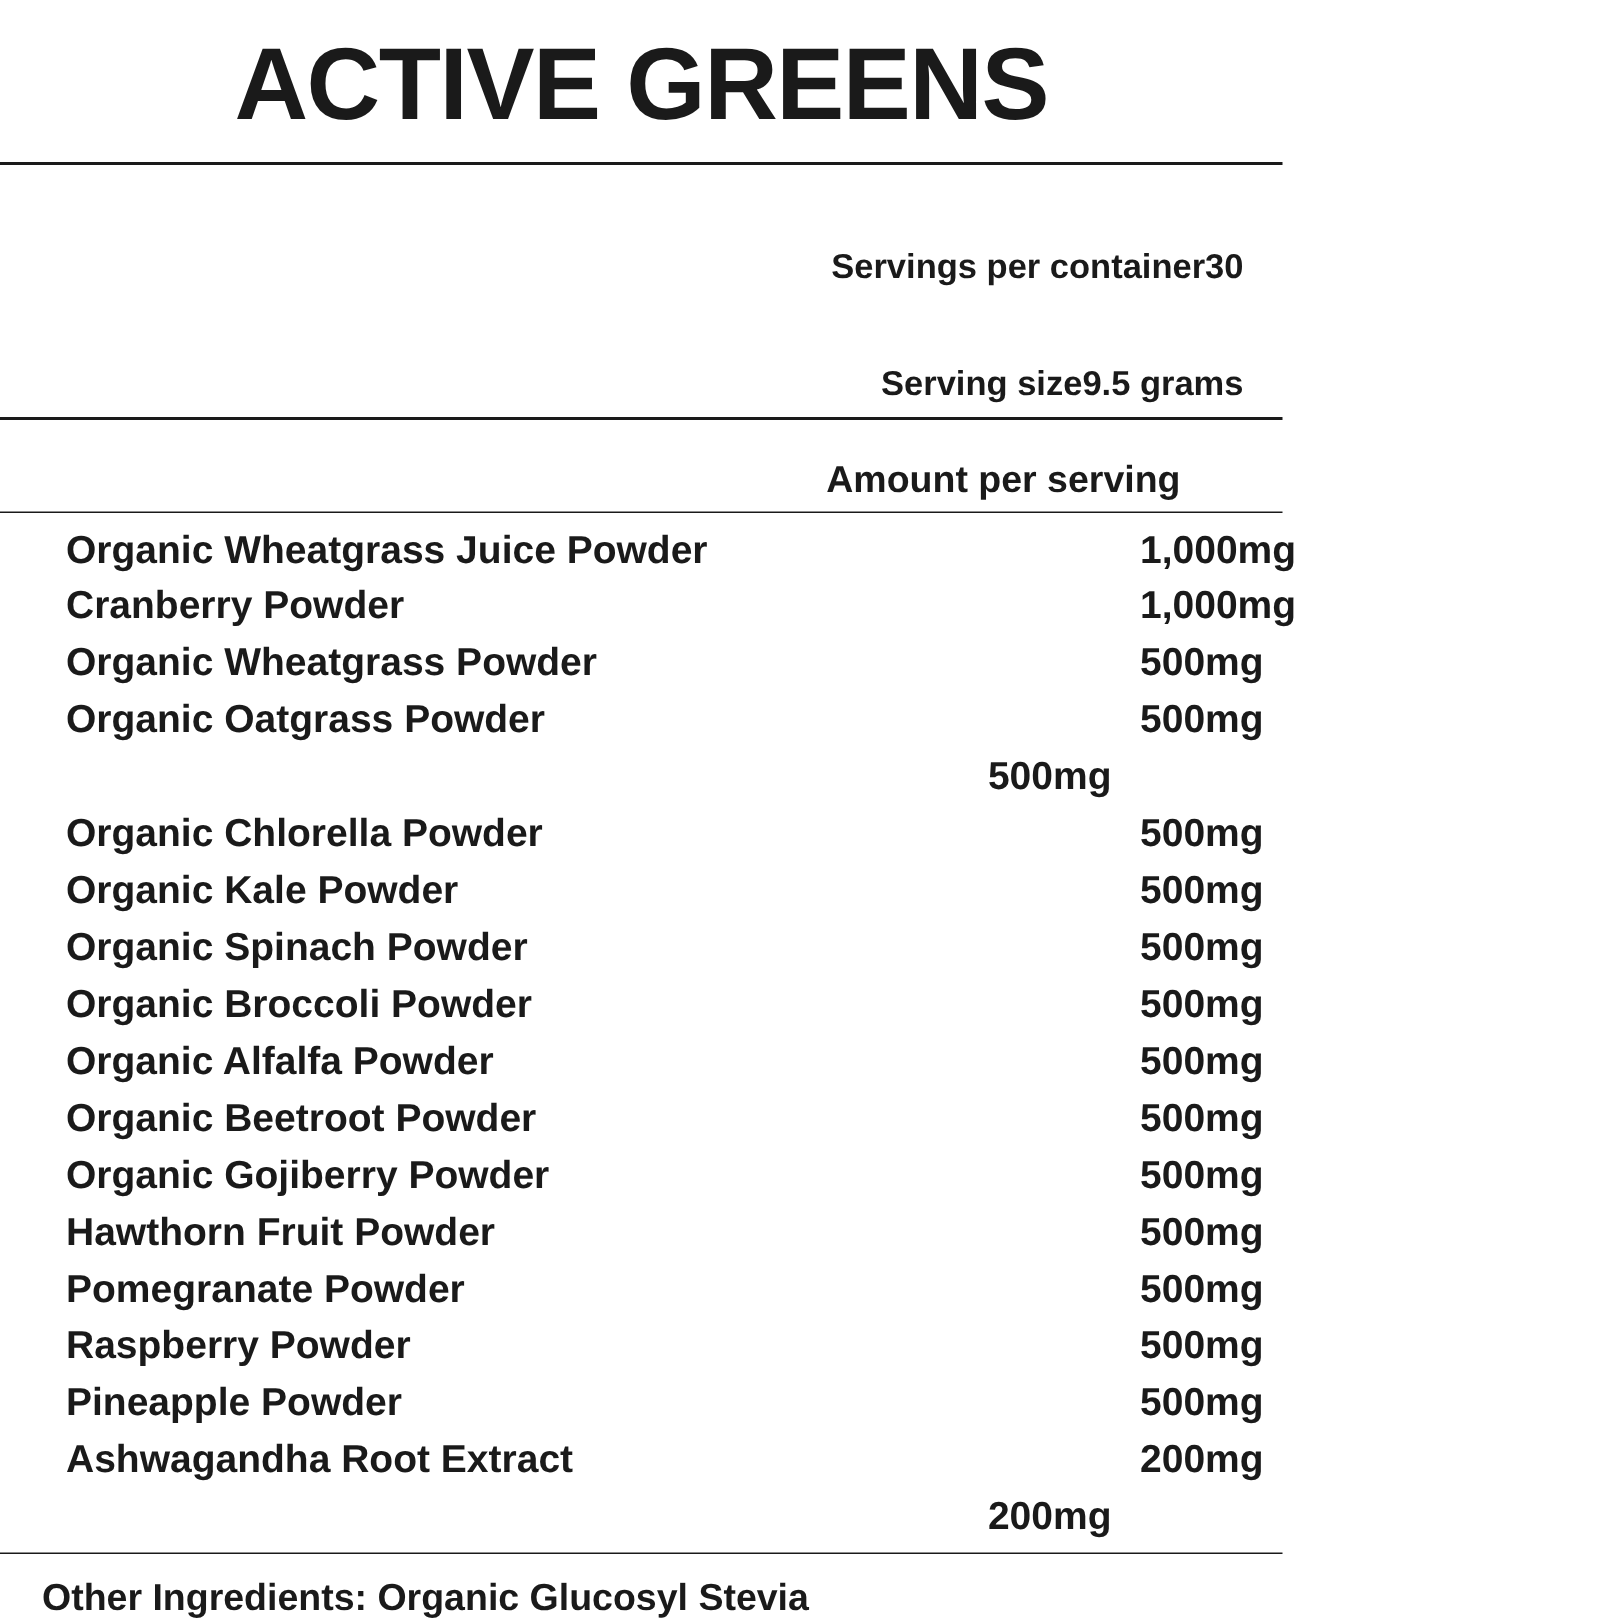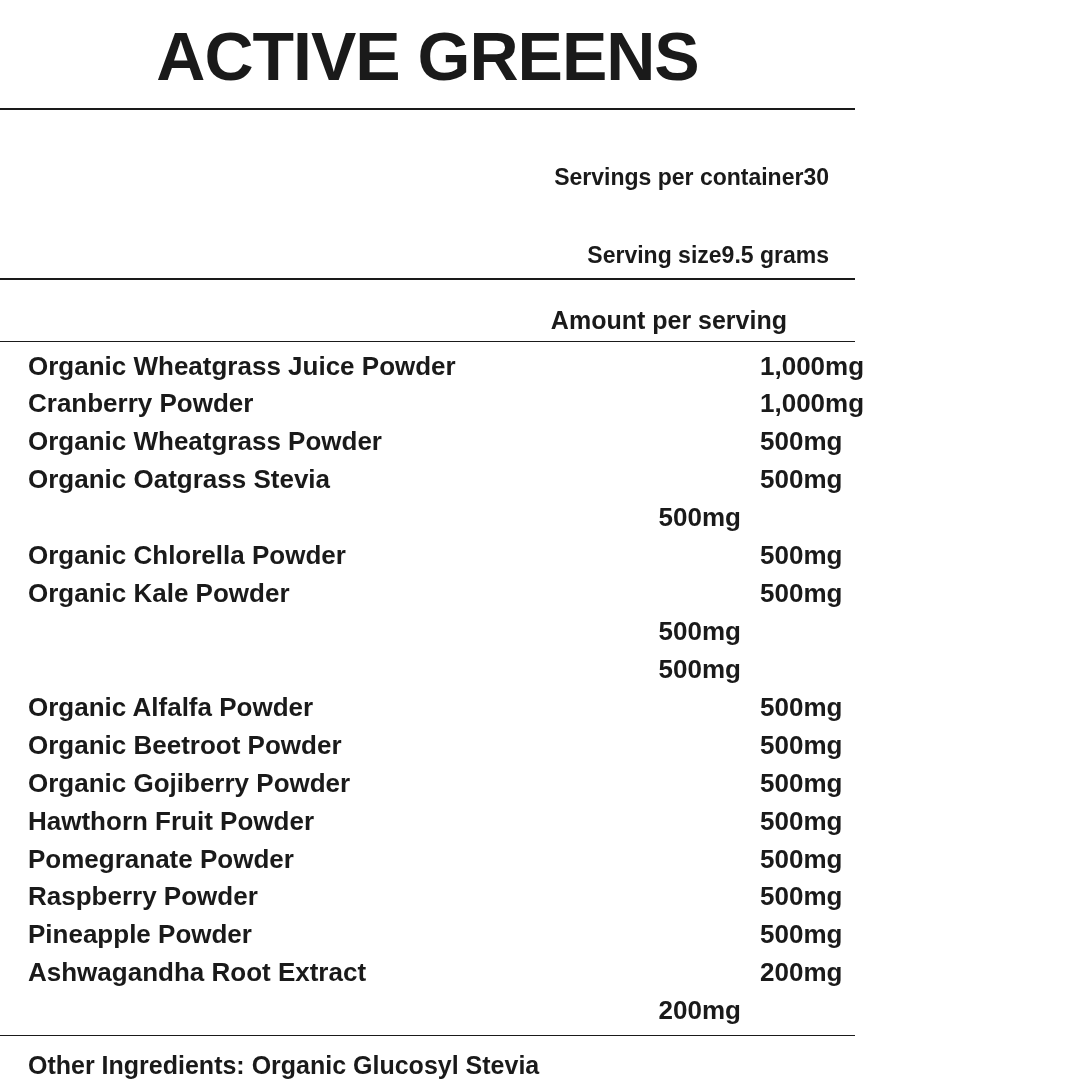--- a/index.html
+++ b/index.html
@@ -83,21 +83,21 @@
   .ingredient-row {
     display: flex;
     align-items: baseline;
     font-size: 26px;
     font-weight: bold;
     line-height: 1.06;
     padding: 5.2px 0;
   }
   .ingredient-row .name {
     flex: 0 0 760px;
-    padding-left: 28px;
+    padding-left: 44px;
     box-sizing: border-box;
     white-space: nowrap;
   }
   .ingredient-row .amount {
     flex: 1 1 auto;
     text-align: right;
     padding-right: 114px;
     box-sizing: border-box;
     white-space: nowrap;
   }
@@ -144,38 +144,40 @@
     </div>
     <div class="ingredient-row">
       <span class="name">Cranberry Powder</span>
       <span class="amount">1,000mg</span>
     </div>
     <div class="ingredient-row">
       <span class="name">Organic Wheatgrass Powder</span>
       <span class="amount">500mg</span>
     </div>
     <div class="ingredient-row">
-      <span class="name">Organic Oatgrass Stevia</span>
+      <span class="name">Organic Oatgrass Powder</span>
       <span class="amount">500mg</span>
     </div>
     <div class="ingredient-row">
       <span class="amount">500mg</span>
     </div>
     <div class="ingredient-row">
       <span class="name">Organic Chlorella Powder</span>
       <span class="amount">500mg</span>
     </div>
     <div class="ingredient-row">
       <span class="name">Organic Kale Powder</span>
       <span class="amount">500mg</span>
     </div>
     <div class="ingredient-row">
-      <span class="amount">500mg</span>
-    </div>
-    <div class="ingredient-row">
+      <span class="name">Organic Spinach Powder</span>
+      <span class="amount">500mg</span>
+    </div>
+    <div class="ingredient-row">
+      <span class="name">Organic Broccoli Powder</span>
       <span class="amount">500mg</span>
     </div>
     <div class="ingredient-row">
       <span class="name">Organic Alfalfa Powder</span>
       <span class="amount">500mg</span>
     </div>
     <div class="ingredient-row">
       <span class="name">Organic Beetroot Powder</span>
       <span class="amount">500mg</span>
     </div>

